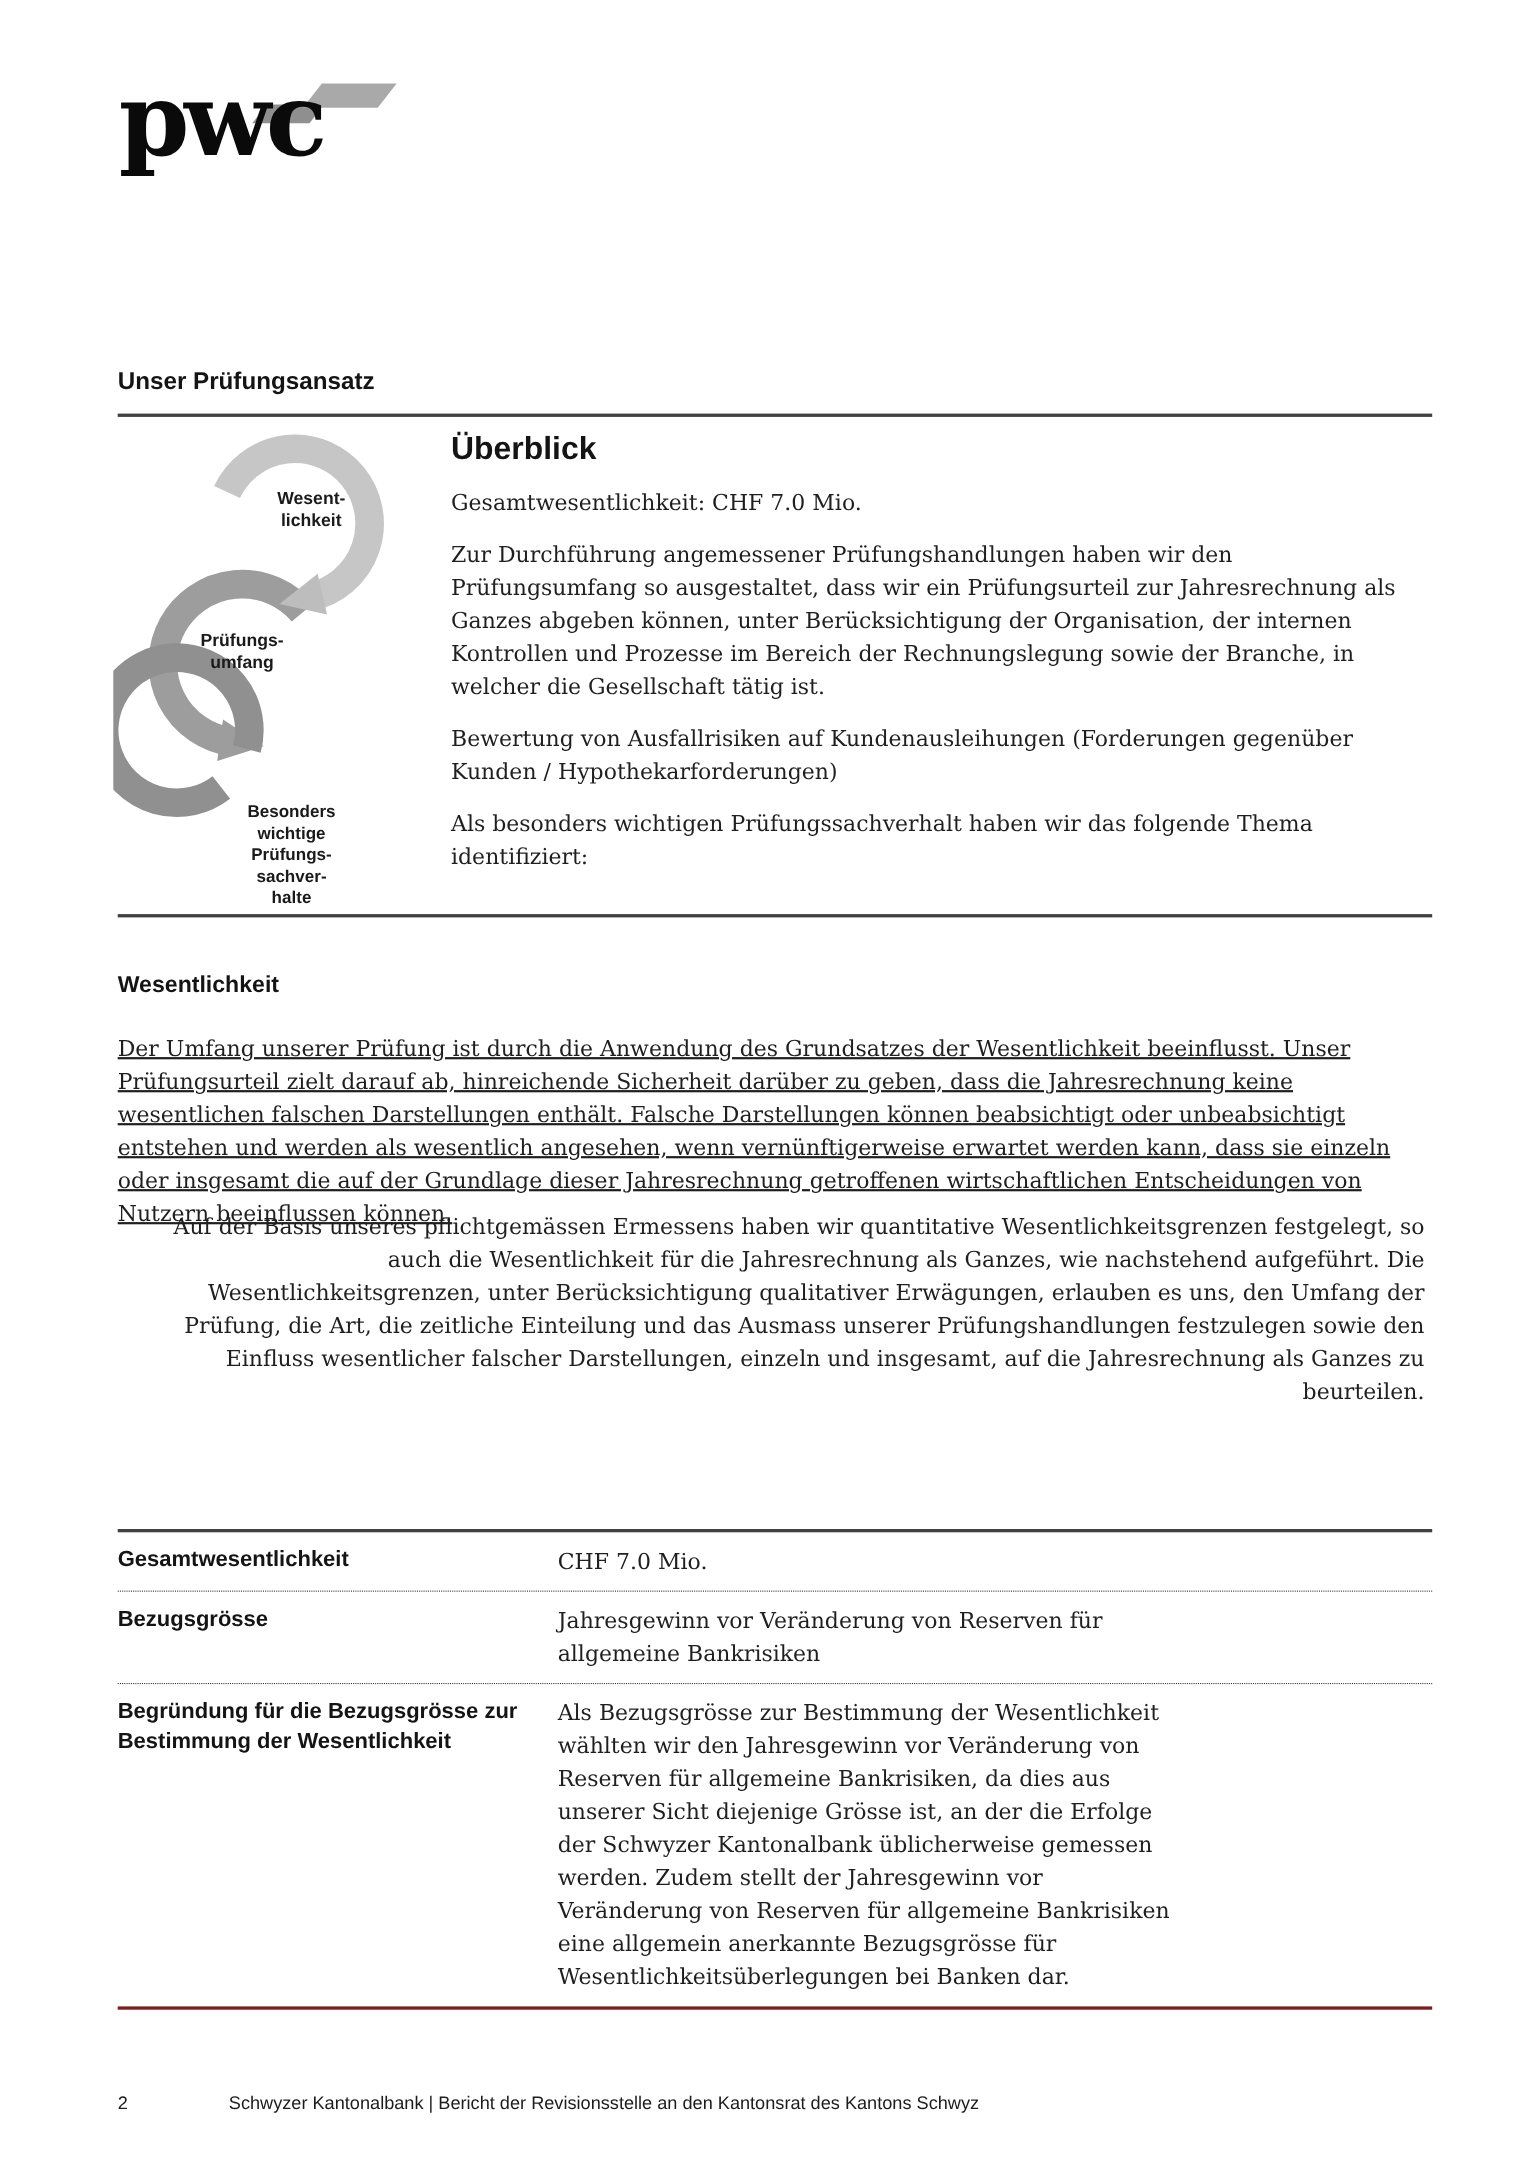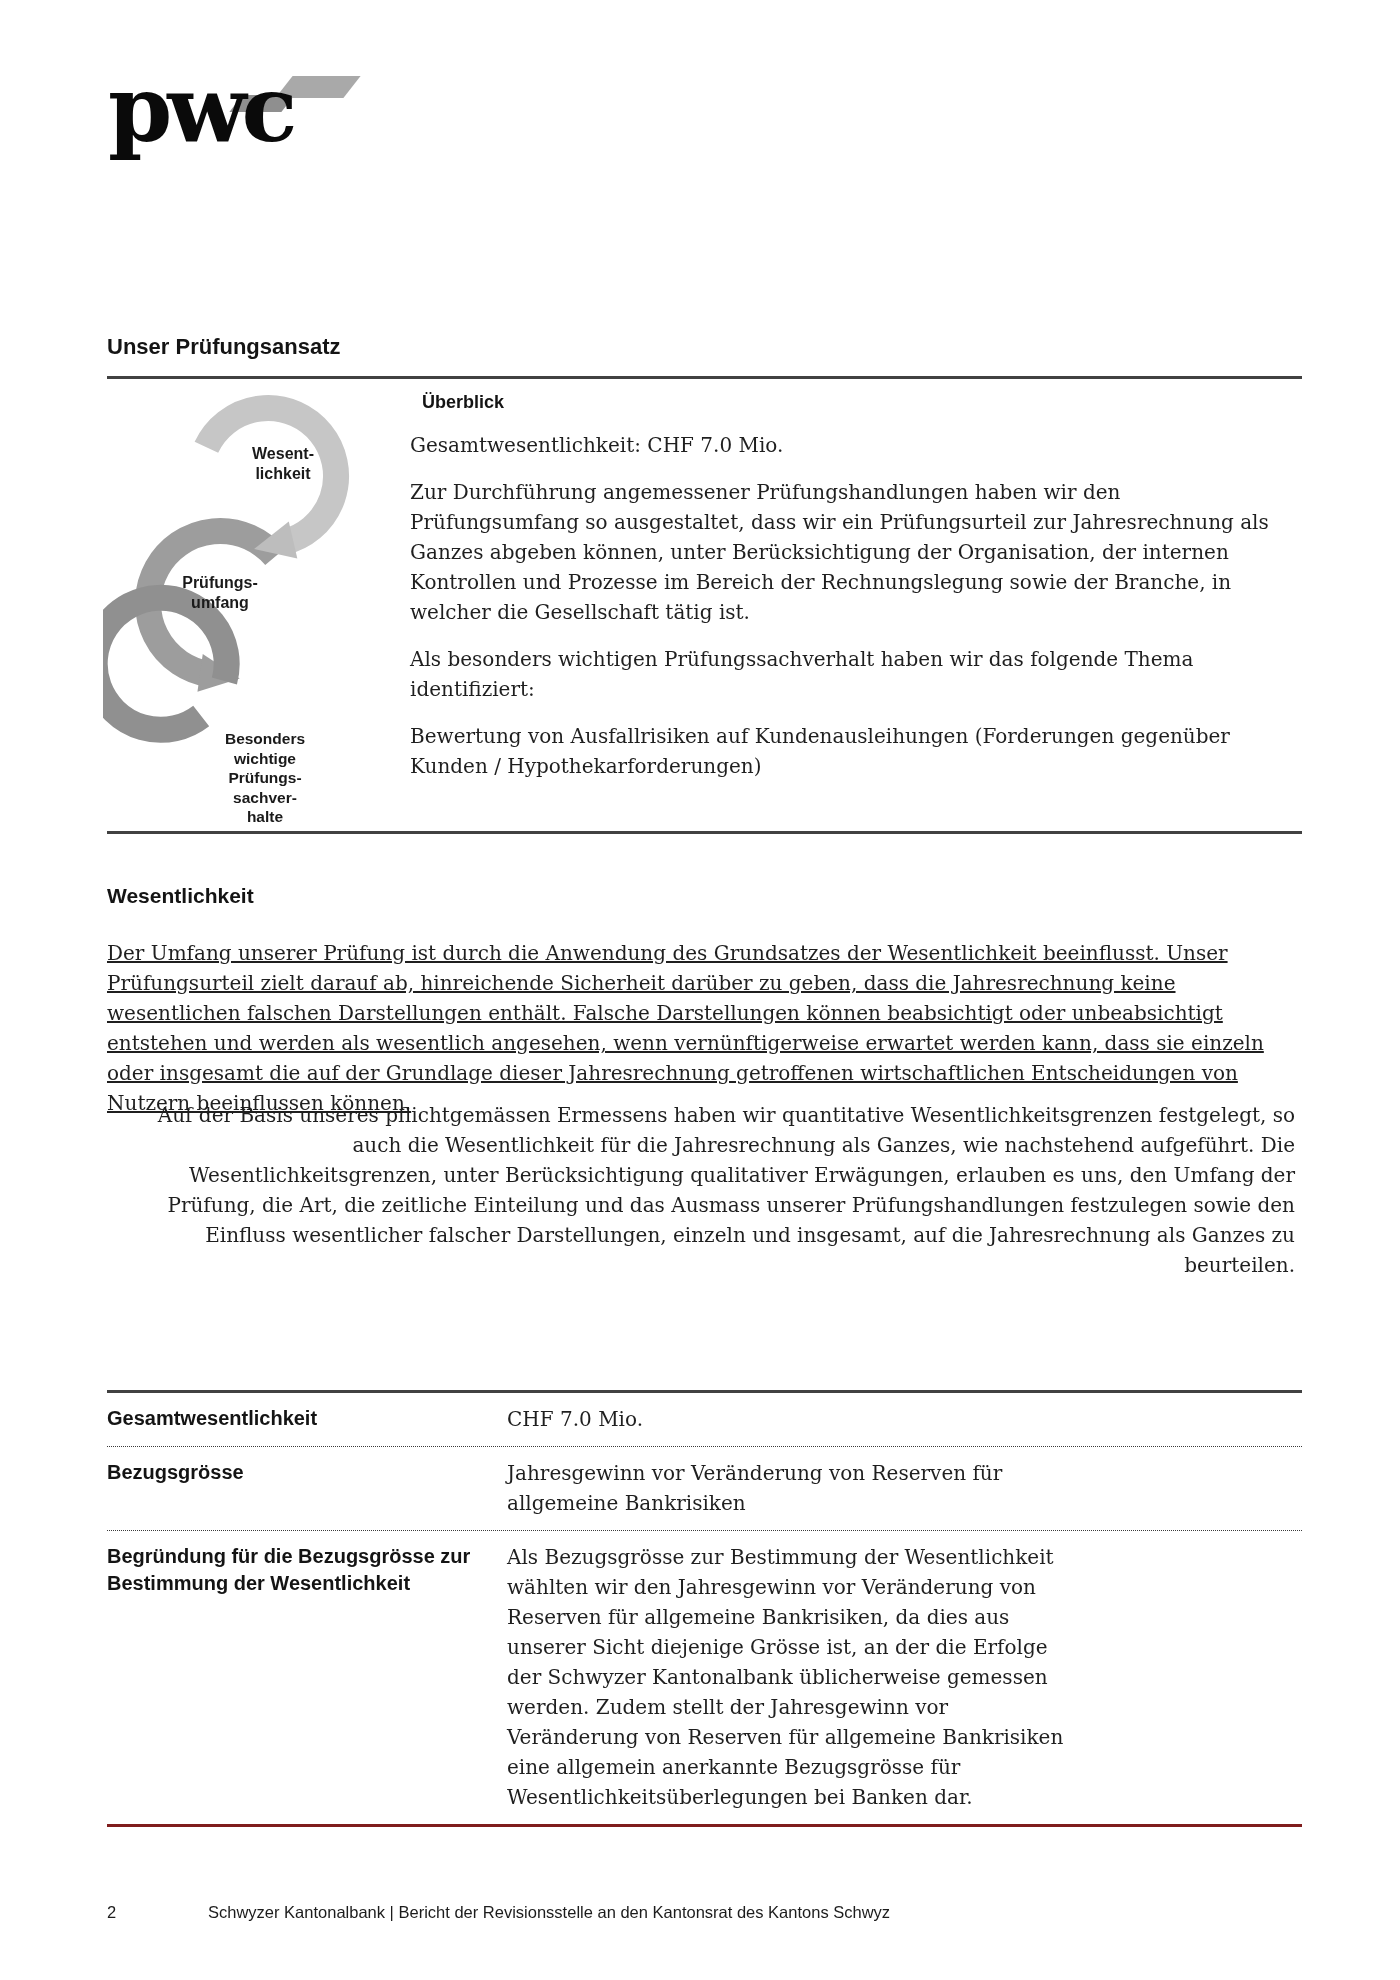--- a/index.html
+++ b/index.html
@@ -29,21 +29,21 @@
   .rule.r1{top:376px;}
   .rule.r2{top:831px;}
   .h2{position:absolute;left:107px;top:884px;font-size:21px;font-weight:bold;color:#141414;}
   
   .serif{font-family:"DejaVu Serif","Liberation Serif",serif;color:#1f1f1f;}
   .bodypara{position:absolute;left:107px;width:1188px;font-size:20px;line-height:30px;}
   .bodypara.pA{top:938px;text-decoration:underline;}
   .bodypara.pB{top:1100px;text-align:right;}
   
   .overview{position:absolute;left:410px;top:392px;width:875px;}
-  .overview .h3{font-size:18px;font-weight:bold;color:#141414;margin:0 0 17px 12px;}
+  .overview .h3{font-size:29px;font-weight:bold;color:#141414;margin:0 0 17px 0;}
   .overview p{margin:0 0 17px 0;font-size:20px;line-height:30px;}
   
   .diagram{position:absolute;left:103px;top:388px;width:262px;height:448px;}
   .diagram svg{position:absolute;left:0;top:0;}
   .dg-label{
     position:absolute;text-align:center;
     font-weight:bold;color:#1a1a1a;
     font-size:16px;line-height:20px;
   }
   .dg-label span{display:block;}
@@ -114,22 +114,22 @@
       <span>Prüfungs-</span>
       <span>sachver-</span>
       <span>halte</span>
     </div>
   </div>
 
   <div class="overview">
     <div class="h3">Überblick</div>
     <p class="serif">Gesamtwesentlichkeit: CHF 7.0 Mio.</p>
     <p class="serif">Zur Durchführung angemessener Prüfungshandlungen haben wir den Prüfungsumfang so ausgestaltet, dass wir ein Prüfungsurteil zur Jahresrechnung als Ganzes abgeben können, unter Berücksichtigung der Organisation, der internen Kontrollen und Prozesse im Bereich der Rechnungslegung sowie der Branche, in welcher die Gesellschaft tätig ist.</p>
+    <p class="serif">Bewertung von Ausfallrisiken auf Kundenausleihungen (Forderungen gegenüber Kunden / Hypothekarforderungen)</p>
     <p class="serif">Als besonders wichtigen Prüfungssachverhalt haben wir das folgende Thema identifiziert:</p>
-    <p class="serif">Bewertung von Ausfallrisiken auf Kundenausleihungen (Forderungen gegenüber Kunden / Hypothekarforderungen)</p>
   </div>
 
   <div class="rule r2"></div>
 
   <div class="h2">Wesentlichkeit</div>
   <div class="bodypara pA serif">Der Umfang unserer Prüfung ist durch die Anwendung des Grundsatzes der Wesentlichkeit beeinflusst. Unser Prüfungsurteil zielt darauf ab, hinreichende Sicherheit darüber zu geben, dass die Jahresrechnung keine wesentlichen falschen Darstellungen enthält. Falsche Darstellungen können beabsichtigt oder unbeabsichtigt entstehen und werden als wesentlich angesehen, wenn vernünftigerweise erwartet werden kann, dass sie einzeln oder insgesamt die auf der Grundlage dieser Jahresrechnung getroffenen wirtschaftlichen Entscheidungen von Nutzern beeinflussen können.</div>
   <div class="bodypara pB serif">Auf der Basis unseres pflichtgemässen Ermessens haben wir quantitative Wesentlichkeitsgrenzen festgelegt, so auch die Wesentlichkeit für die Jahresrechnung als Ganzes, wie nachstehend aufgeführt. Die Wesentlichkeitsgrenzen, unter Berücksichtigung qualitativer Erwägungen, erlauben es uns, den Umfang der Prüfung, die Art, die zeitliche Einteilung und das Ausmass unserer Prüfungshandlungen festzulegen sowie den Einfluss wesentlicher falscher Darstellungen, einzeln und insgesamt, auf die Jahresrechnung als Ganzes zu beurteilen.</div>
 
   <div class="mtable">
     <div class="mrow">

